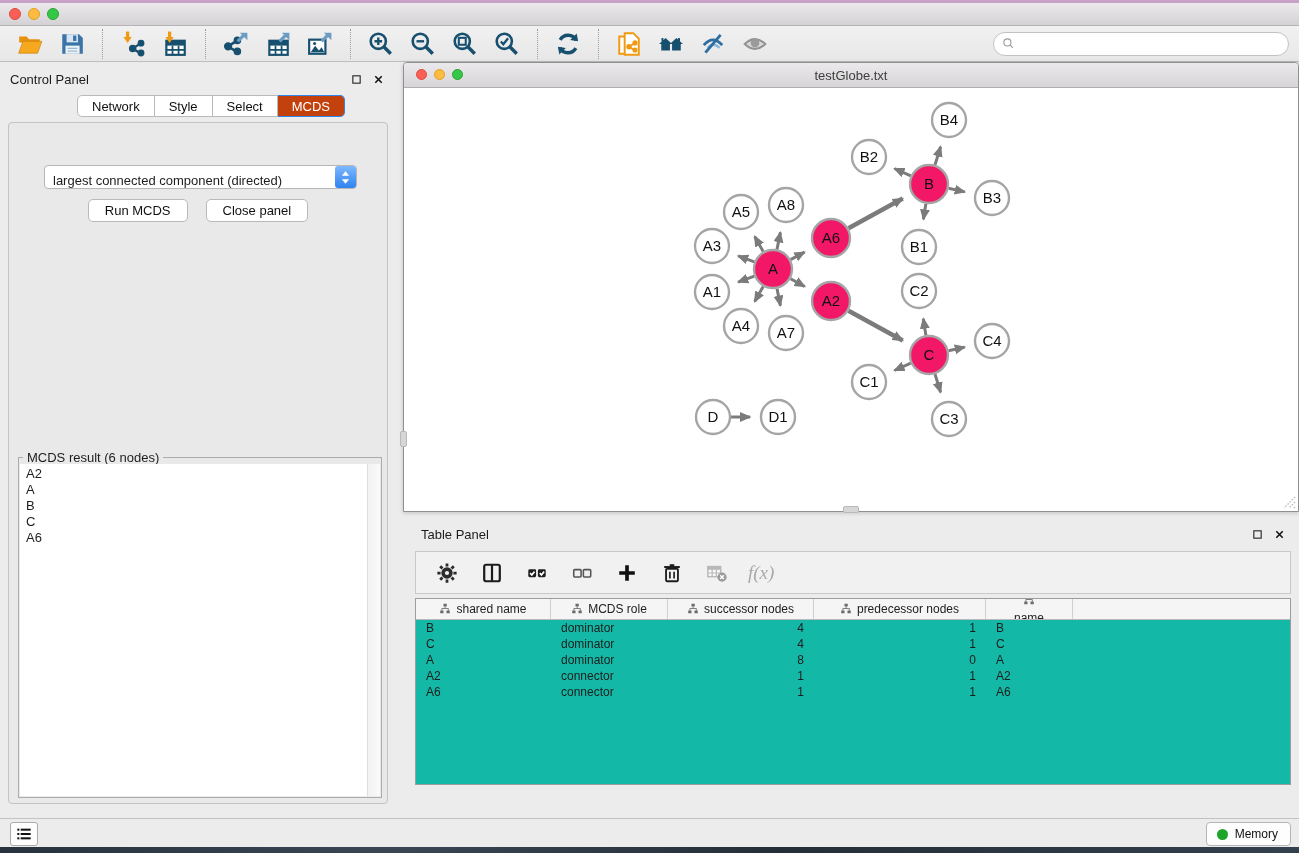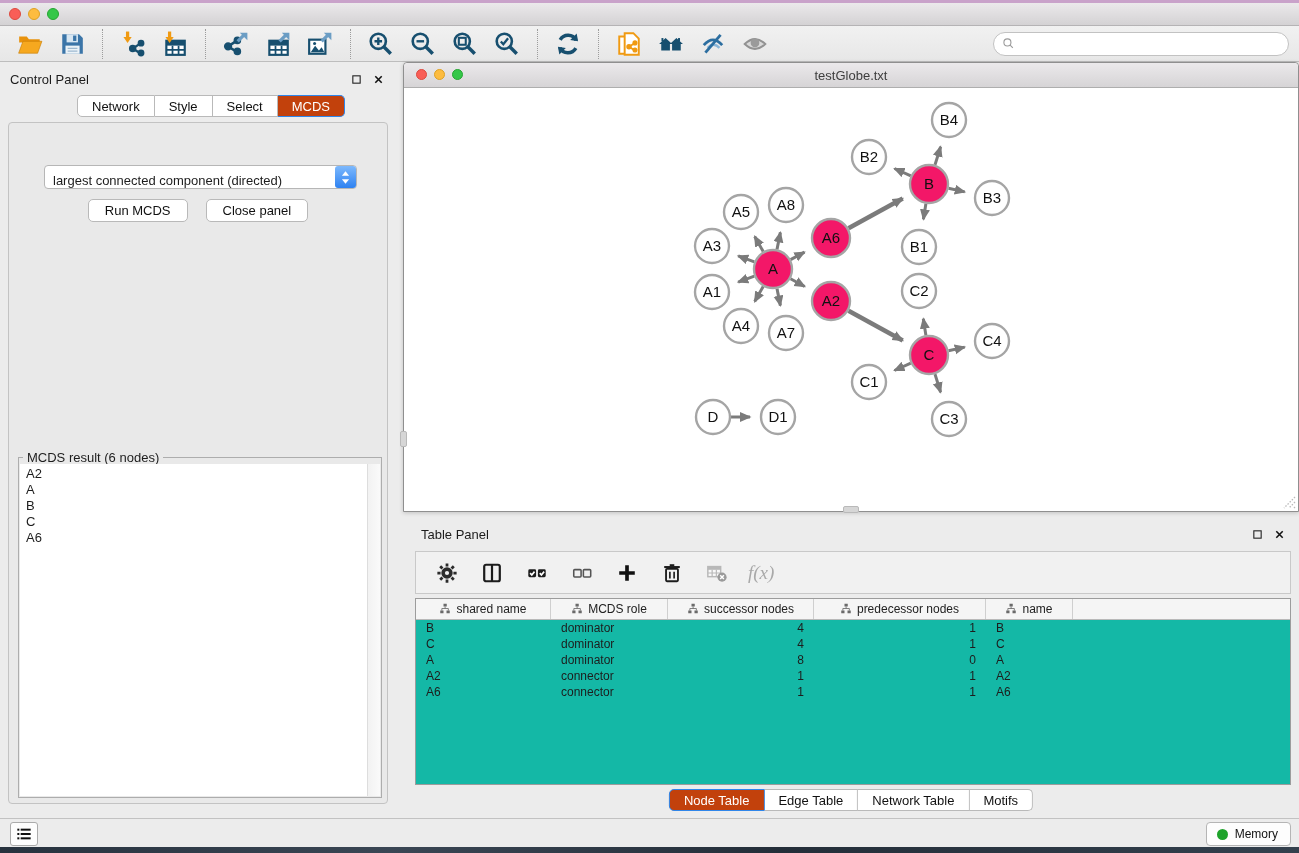--- a/index.html
+++ b/index.html
@@ -659,21 +659,21 @@
           <svg viewBox="0 0 24 24">
             <g fill="#6a6a6a">
               <rect x="9" y="1.5" width="6.5" height="5.5"></rect>
               <rect x="2.5" y="15" width="6.5" height="5.5"></rect>
               <rect x="15" y="15" width="6.5" height="5.5"></rect>
             </g>
             <path d="M12.2 7v4M5.7 15v-4h13v4" fill="none" stroke="#6a6a6a" stroke-width="1.7"></path>
           </svg>
           <span>predecessor nodes</span>
         </div>
-        <div class="dt-hcell" style="width: 87px;">
+        <div class="dt-hcell" style="width: 87px; flex-direction: column;">
           <svg viewBox="0 0 24 24">
             <g fill="#6a6a6a">
               <rect x="9" y="1.5" width="6.5" height="5.5"></rect>
               <rect x="2.5" y="15" width="6.5" height="5.5"></rect>
               <rect x="15" y="15" width="6.5" height="5.5"></rect>
             </g>
             <path d="M12.2 7v4M5.7 15v-4h13v4" fill="none" stroke="#6a6a6a" stroke-width="1.7"></path>
           </svg>
           <span>name</span>
         </div>
@@ -710,26 +710,20 @@
         </div>
         <div class="dt-row">
           <div class="dt-cell" style="width: 135px;">A6</div>
           <div class="dt-cell" style="width: 117px;">connector</div>
           <div class="dt-cell num" style="width: 146px;">1</div>
           <div class="dt-cell num" style="width: 172px;">1</div>
           <div class="dt-cell" style="width: 87px;">A6</div>
         </div>
       </div>
   </div>
-  <div class="seg-bar tp-tabs" id="tp-tabs">
-      <span class="seg selected">Node Table</span>
-      <span class="seg">Edge Table</span>
-      <span class="seg">Network Table</span>
-      <span class="seg">Motifs</span>
-    </div>
 </div>
 
 <div class="statusbar">
   <div class="list-btn">
     <svg viewBox="0 0 24 20">
       <g fill="#111">
         <rect x="2" y="2" width="3" height="3"></rect>
           <rect x="7" y="2" width="15" height="3"></rect>
         <rect x="2" y="8.5" width="3" height="3"></rect>
           <rect x="7" y="8.5" width="15" height="3"></rect>

